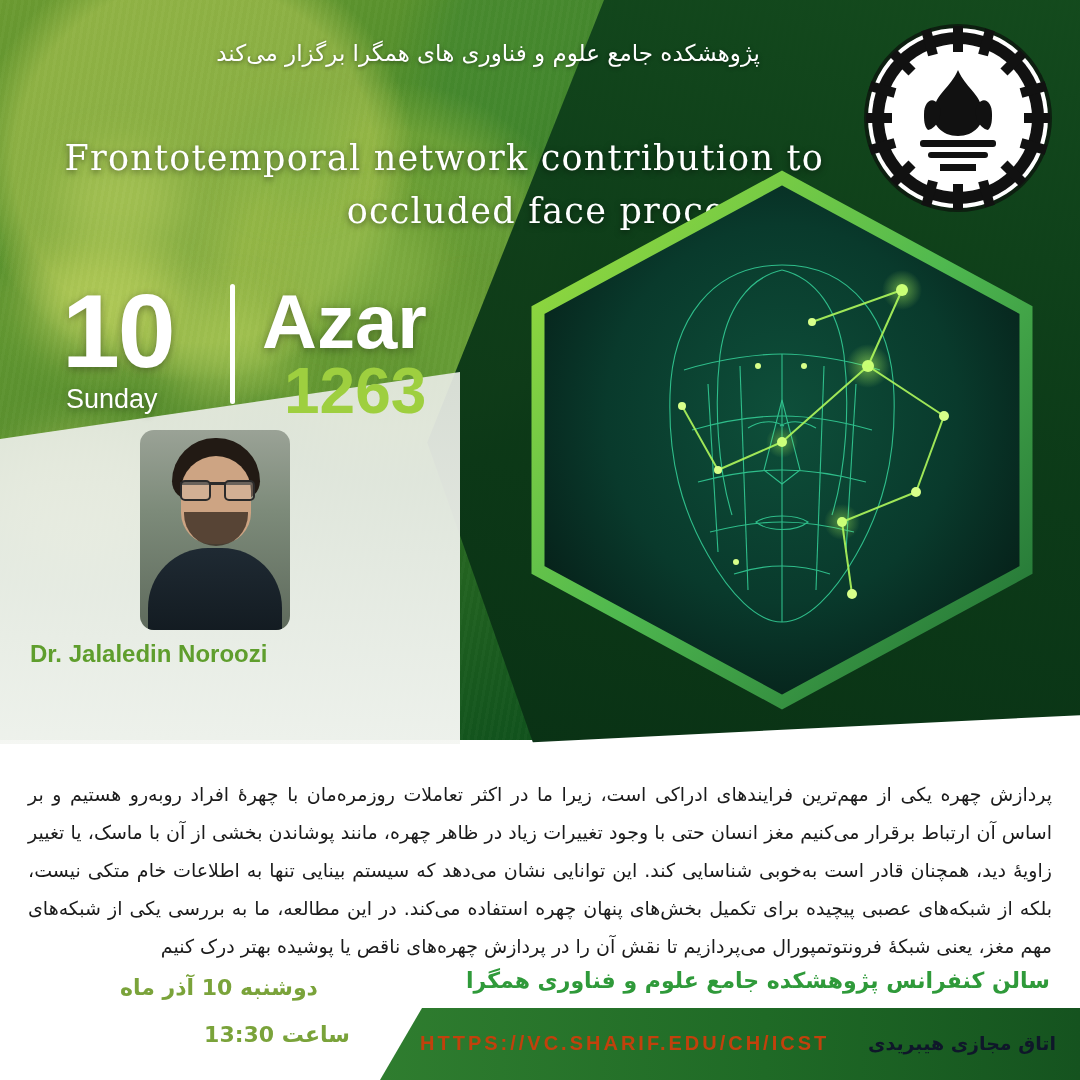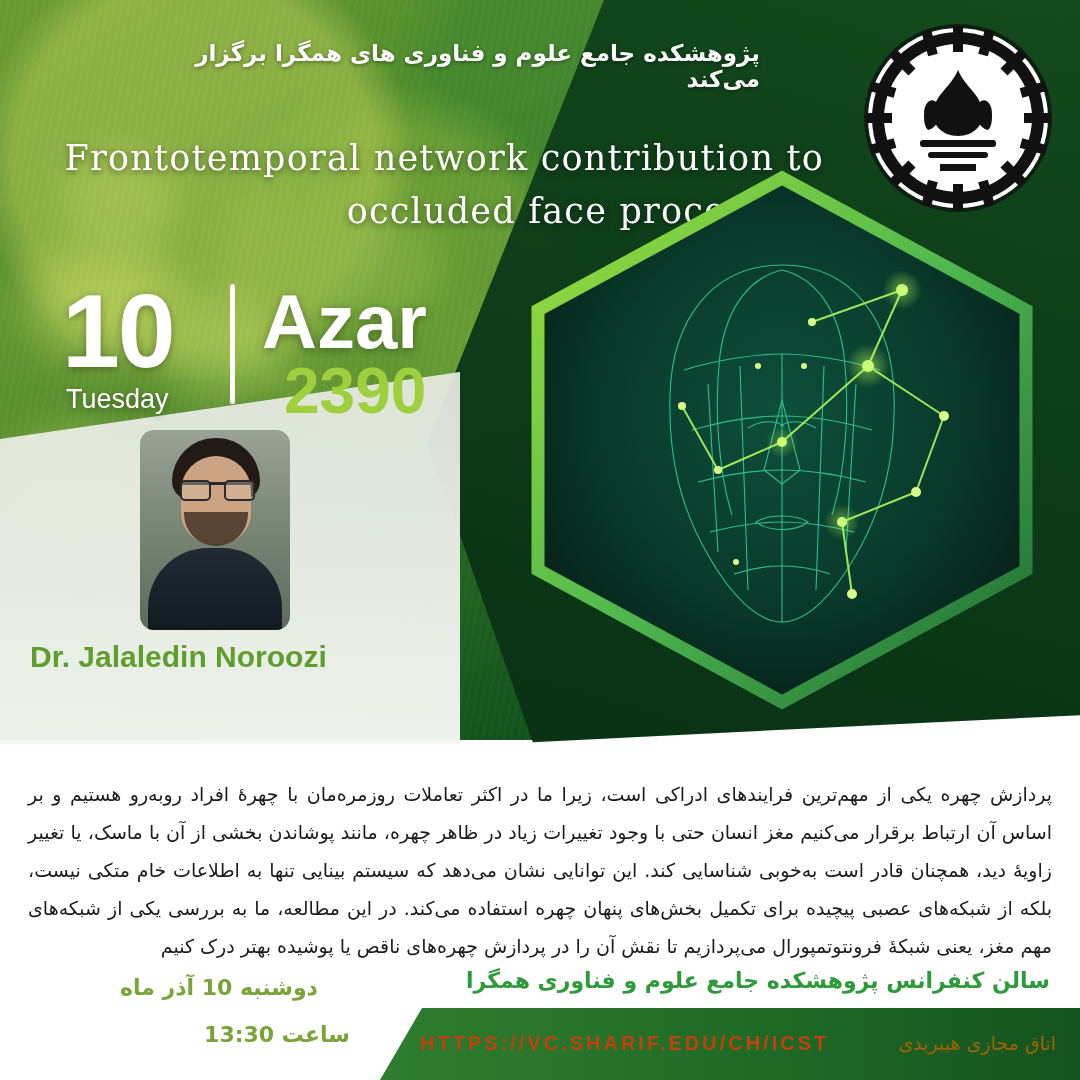--- a/index.html
+++ b/index.html
@@ -76,21 +76,21 @@
   
   .header-fa {
     position: absolute;
     right: 320px;
     top: 40px;
     width: 620px;
     text-align: right;
     color: #ffffff;
     direction: rtl;
     font-size: 23px;
-    font-weight: bold;
+    font-weight: normal;
     font-family: "DejaVu Sans", sans-serif;
     text-shadow: 0 1px 4px rgba(0,0,0,.45);
   }
 
   
   .logo {
     position: absolute;
     right: 22px;
     top: 18px;
     width: 200px;
@@ -223,21 +223,21 @@
     left: 8px; top: 118px;
     width: 134px; height: 90px;
     background: linear-gradient(180deg, #1f2a33, #121a20);
     border-radius: 60px 60px 0 0;
   }
   .speaker-name {
     position: absolute;
     left: 30px;
     top: 640px;
     width: 520px;
-    font-size: 30px;
+    font-size: 24px;
     font-weight: bold;
     color: #5f9e2d;
     font-family: "Liberation Sans", sans-serif;
   }
 
   
   .hex-wrap {
     position: absolute;
     left: 512px;
     top: 170px;
@@ -277,24 +277,24 @@
     letter-spacing: 3px;
     color: #c2410c;
     font-family: "Liberation Sans", sans-serif;
     font-weight: bold;
   }
   .footer-room {
     position: absolute;
     right: 24px;
     top: 1032px;
     font-size: 19px;
-    color: #a16207;
+    color: #0f172a;
     direction: rtl;
     font-family: "DejaVu Sans", sans-serif;
-    font-weight: normal;
+    font-weight: bold;
   }
   .venue {
     position: absolute;
     right: 30px;
     top: 968px;
     font-size: 22px;
     font-weight: bold;
     color: #2f9a3a;
     direction: rtl;
     font-family: "DejaVu Sans", sans-serif;
@@ -382,24 +382,24 @@
         <rect x="70" y="134" width="60" height="6" rx="3"></rect>
         <path d="M82 146 h36 v7 h-36 z"></path>
       </g>
     </svg>
   </div>
 
   <div class="title">Frontotemporal network contribution to occluded face processing</div>
 
   <div class="date-block">
     <div class="day-number">10</div>
-    <div class="weekday">Tuesday</div>
+    <div class="weekday">Sunday</div>
     <div class="date-sep"></div>
     <div class="month">Azar</div>
-    <div class="year">2390</div>
+    <div class="year">1263</div>
   </div>
 
   <div class="speaker-photo">
     <div class="sp-hair"></div>
     <div class="sp-face"></div>
     <div class="sp-beard"></div>
     <div class="sp-glasses"></div>
     <div class="sp-lens l"></div>
     <div class="sp-lens r"></div>
     <div class="sp-body"></div>

